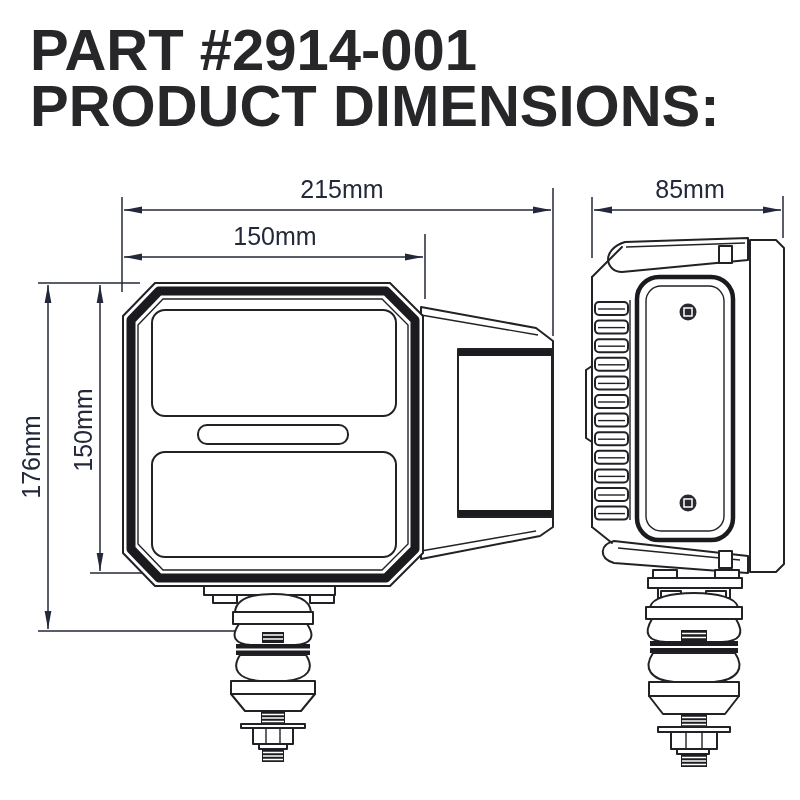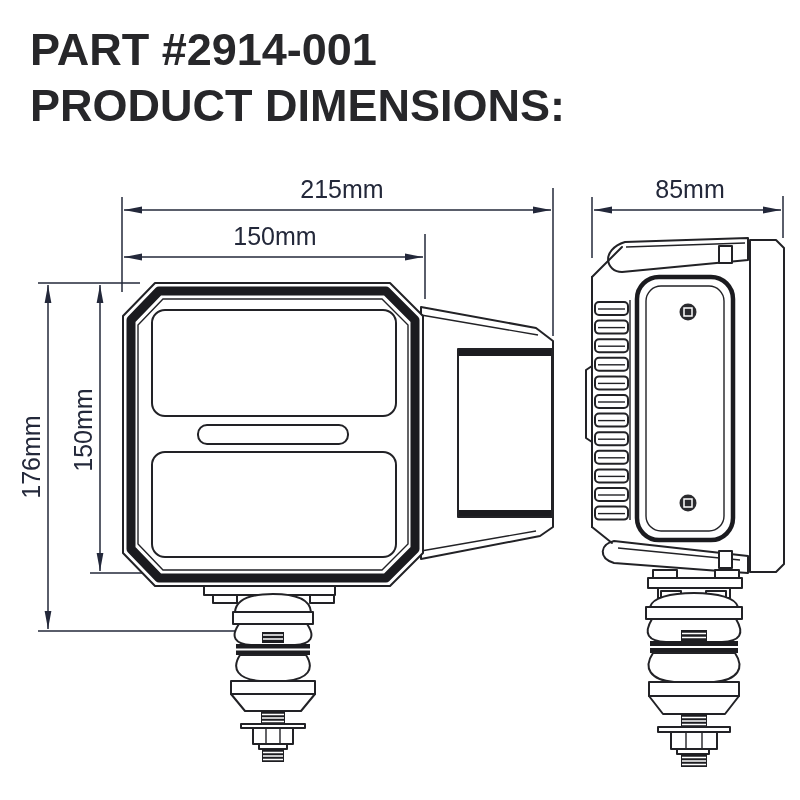--- a/index.html
+++ b/index.html
@@ -1,19 +1,19 @@
 <!DOCTYPE html>
 <html><head>
 <meta charset="utf-8">
 <style>
   html,body{margin:0;padding:0;background:#ffffff;}
   body{width:800px;height:800px;position:relative;overflow:hidden;
        font-family:"Liberation Sans",sans-serif;}
   .title-block{position:absolute;left:30px;top:22px;color:#27272a;
-       font-weight:700;font-size:45px;line-height:56px;letter-spacing:0px;}
+       font-weight:700;font-size:58px;line-height:56px;letter-spacing:0px;}
   .drawing{position:absolute;left:0;top:0;}
   
   .ln{stroke:#222226;fill:none;stroke-width:2;stroke-linejoin:round;stroke-linecap:round;}
   .lnw{stroke:#222226;fill:#ffffff;stroke-width:2;stroke-linejoin:round;}
   .thin{stroke:#222226;fill:none;stroke-width:1.4;}
   .dim{stroke:#23283a;fill:none;stroke-width:1.5;}
   .band{stroke:#1b1b1f;fill:none;stroke-width:9;stroke-linejoin:round;}
   .thick{stroke:#1b1b1f;fill:none;stroke-width:4.5;stroke-linejoin:round;}
   .blk{fill:#1d1d21;stroke:none;}
   .hatch{stroke:#ffffff;stroke-width:1.3;fill:none;}

